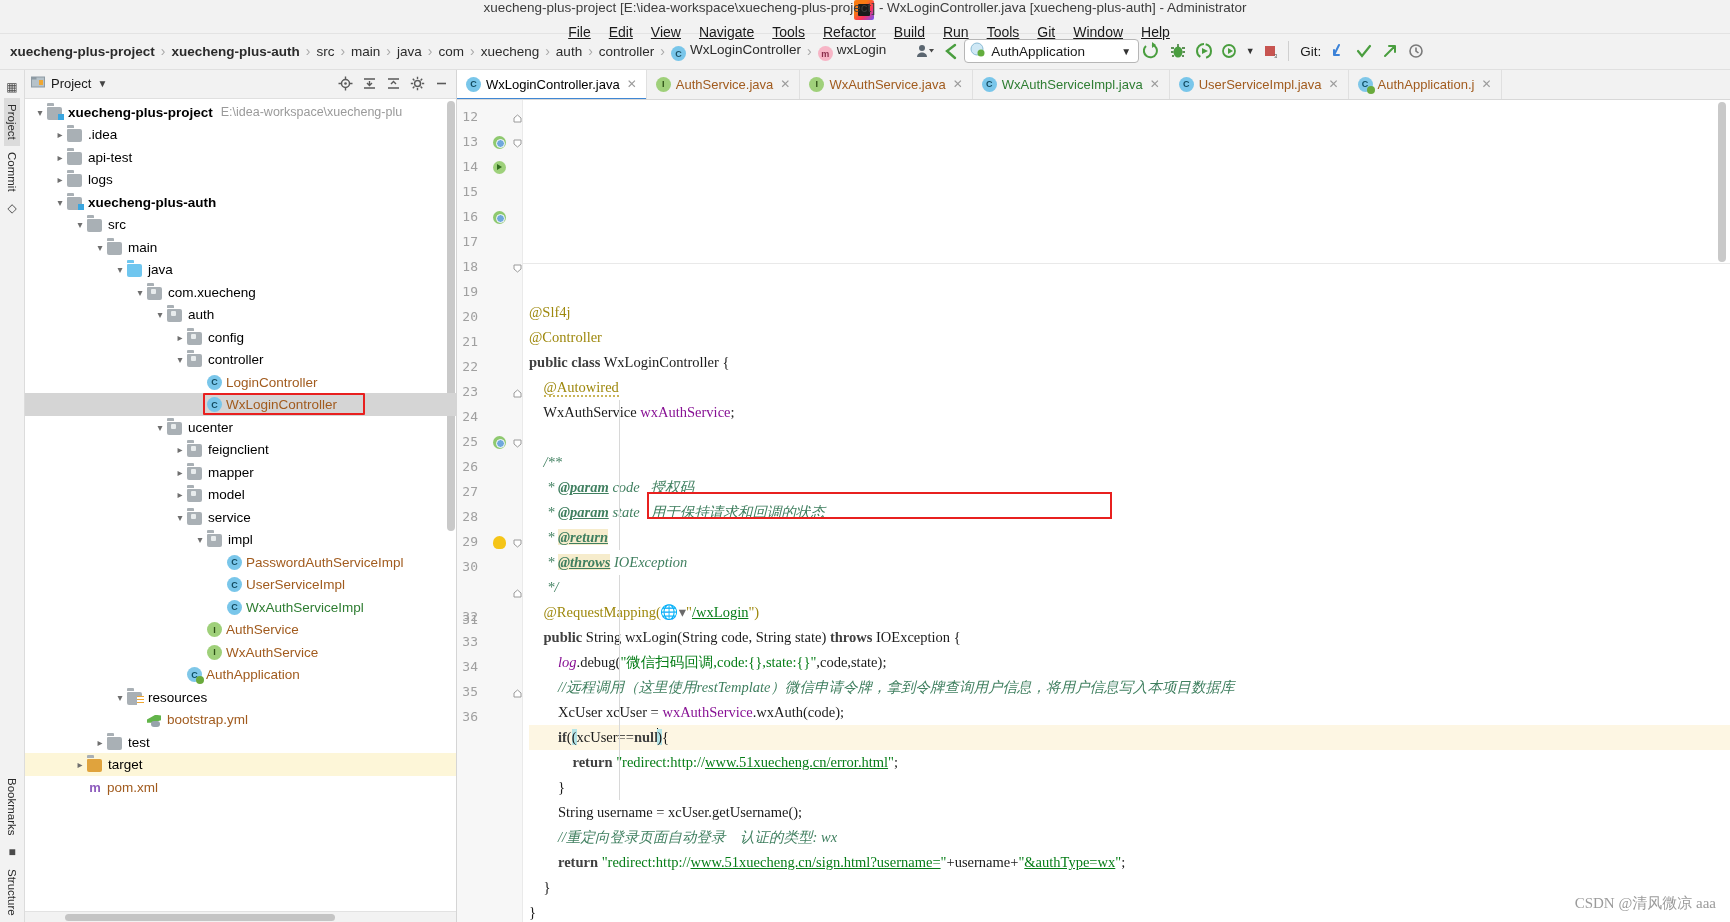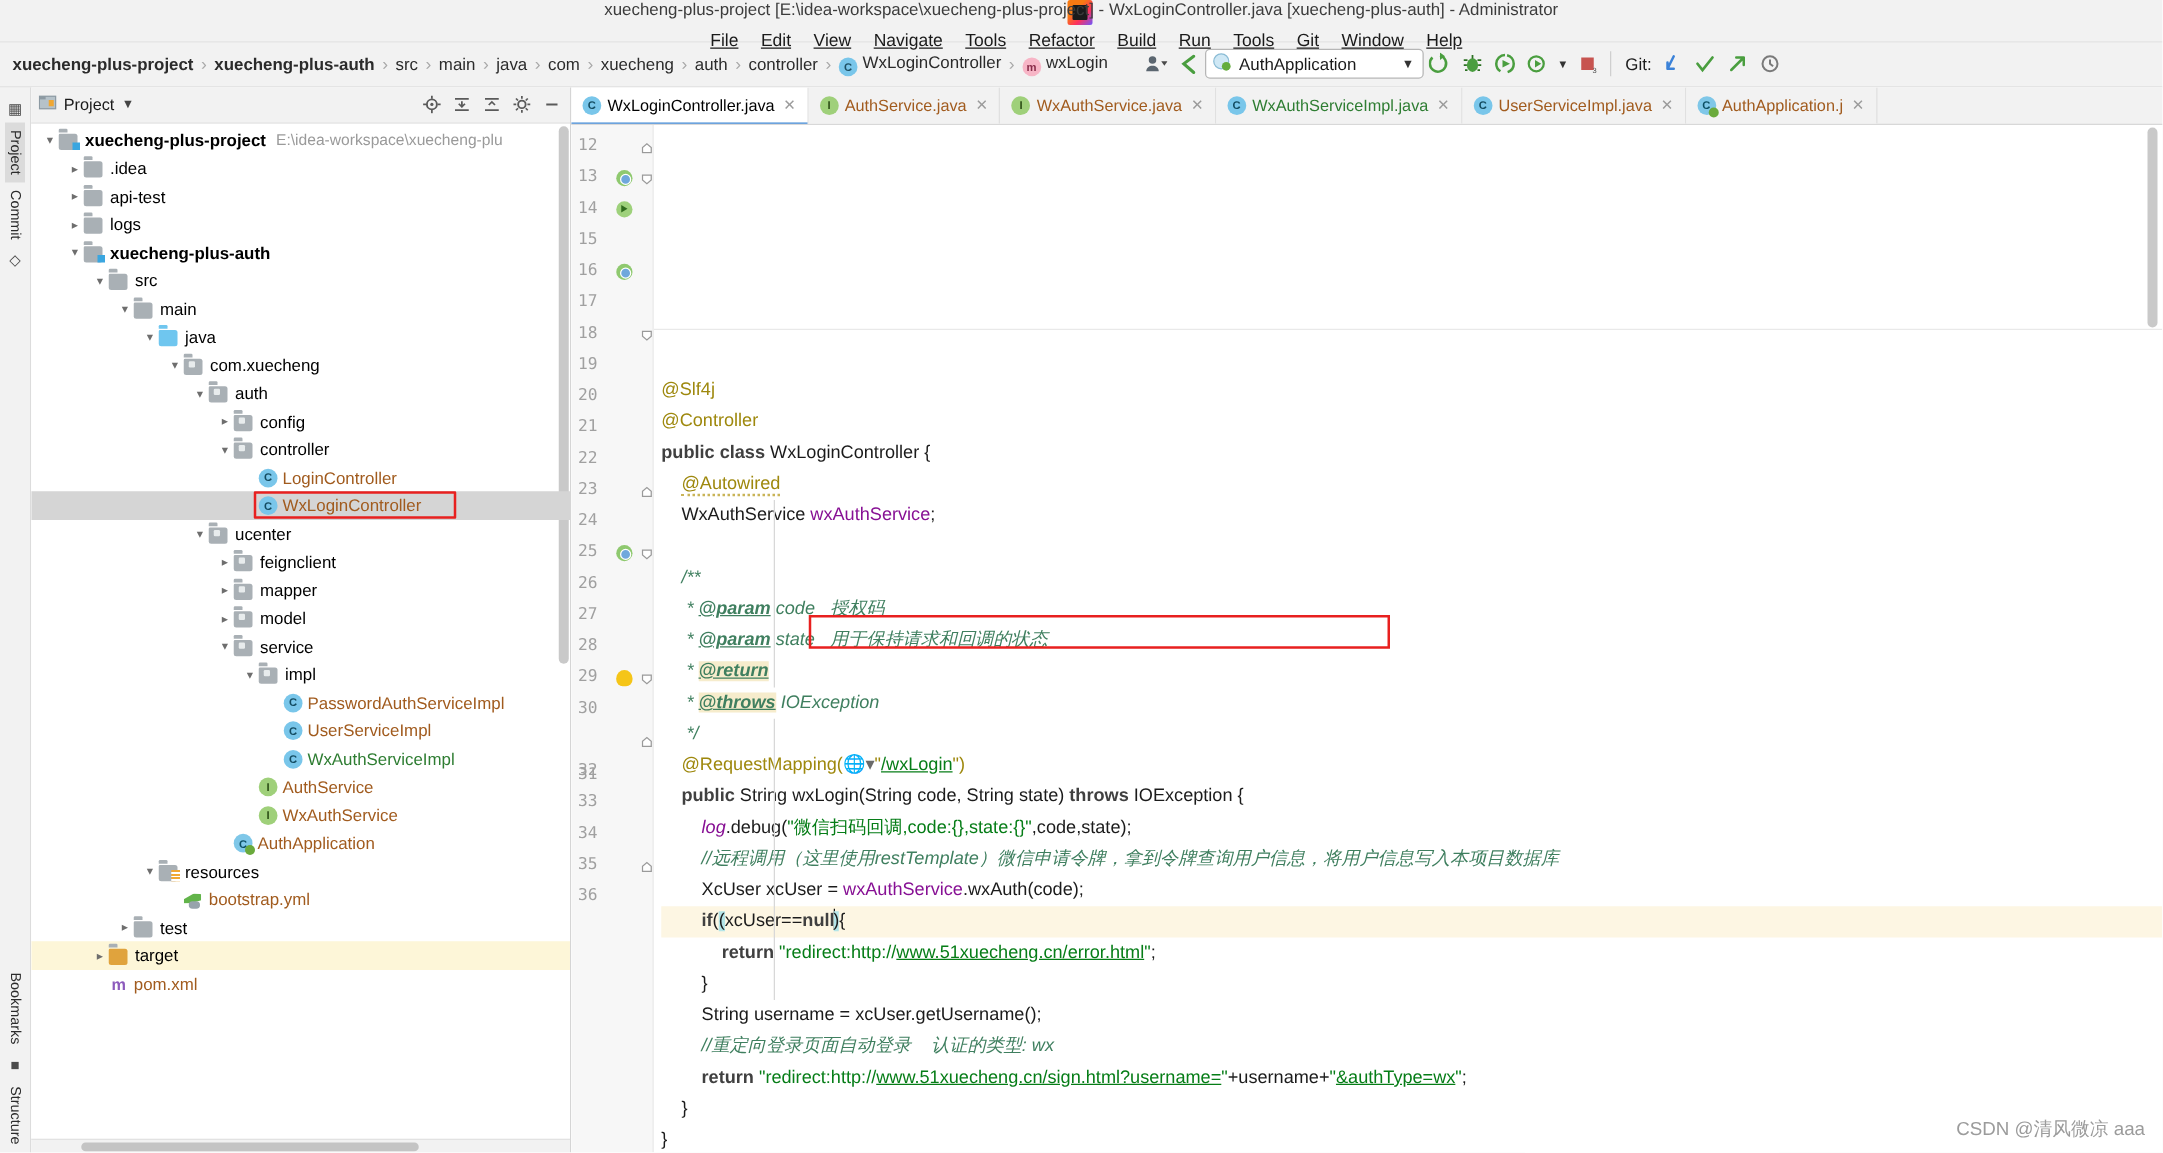--- a/index.html
+++ b/index.html
@@ -222,21 +222,21 @@
   .gmark-bean::after{
     content:""; position:absolute; left:3px; top:3px; width:7px; height:7px;
     border-radius:50%; background:#6fa8dc; border:1px solid #fff;
   }
   .bulb {
     width:13px; height:13px; background:#f5c518; border-radius:50% 50% 40% 40%; display:block;
   }
 
   .codetext {
     flex: 1 1 auto; position: relative; overflow: hidden;
-    font-family: Liberation Sans, sans-serif; font-size: 14.5px; line-height: 25px;
+    font-family: Liberation Serif, serif; font-size: 14.5px; line-height: 25px;
     padding-left: 6px; color:#1b1b1b; white-space: pre;
   }
   .cline { height: 25px; white-space: pre; position: relative; }
   .cline.hl { background: #fdf6e3; }
   .kw   { color:#404040; font-weight:600; }
   .ann  { color:#9e880d; }
   .str  { color:#067d17; }
   .jdoc { color:#3f7f5f; font-style: italic; }
   .jtag { color:#3f7f5f; font-style: italic; text-decoration: underline; font-weight:600; }
   .jtag.hlbg { background:#f6eccc; }

